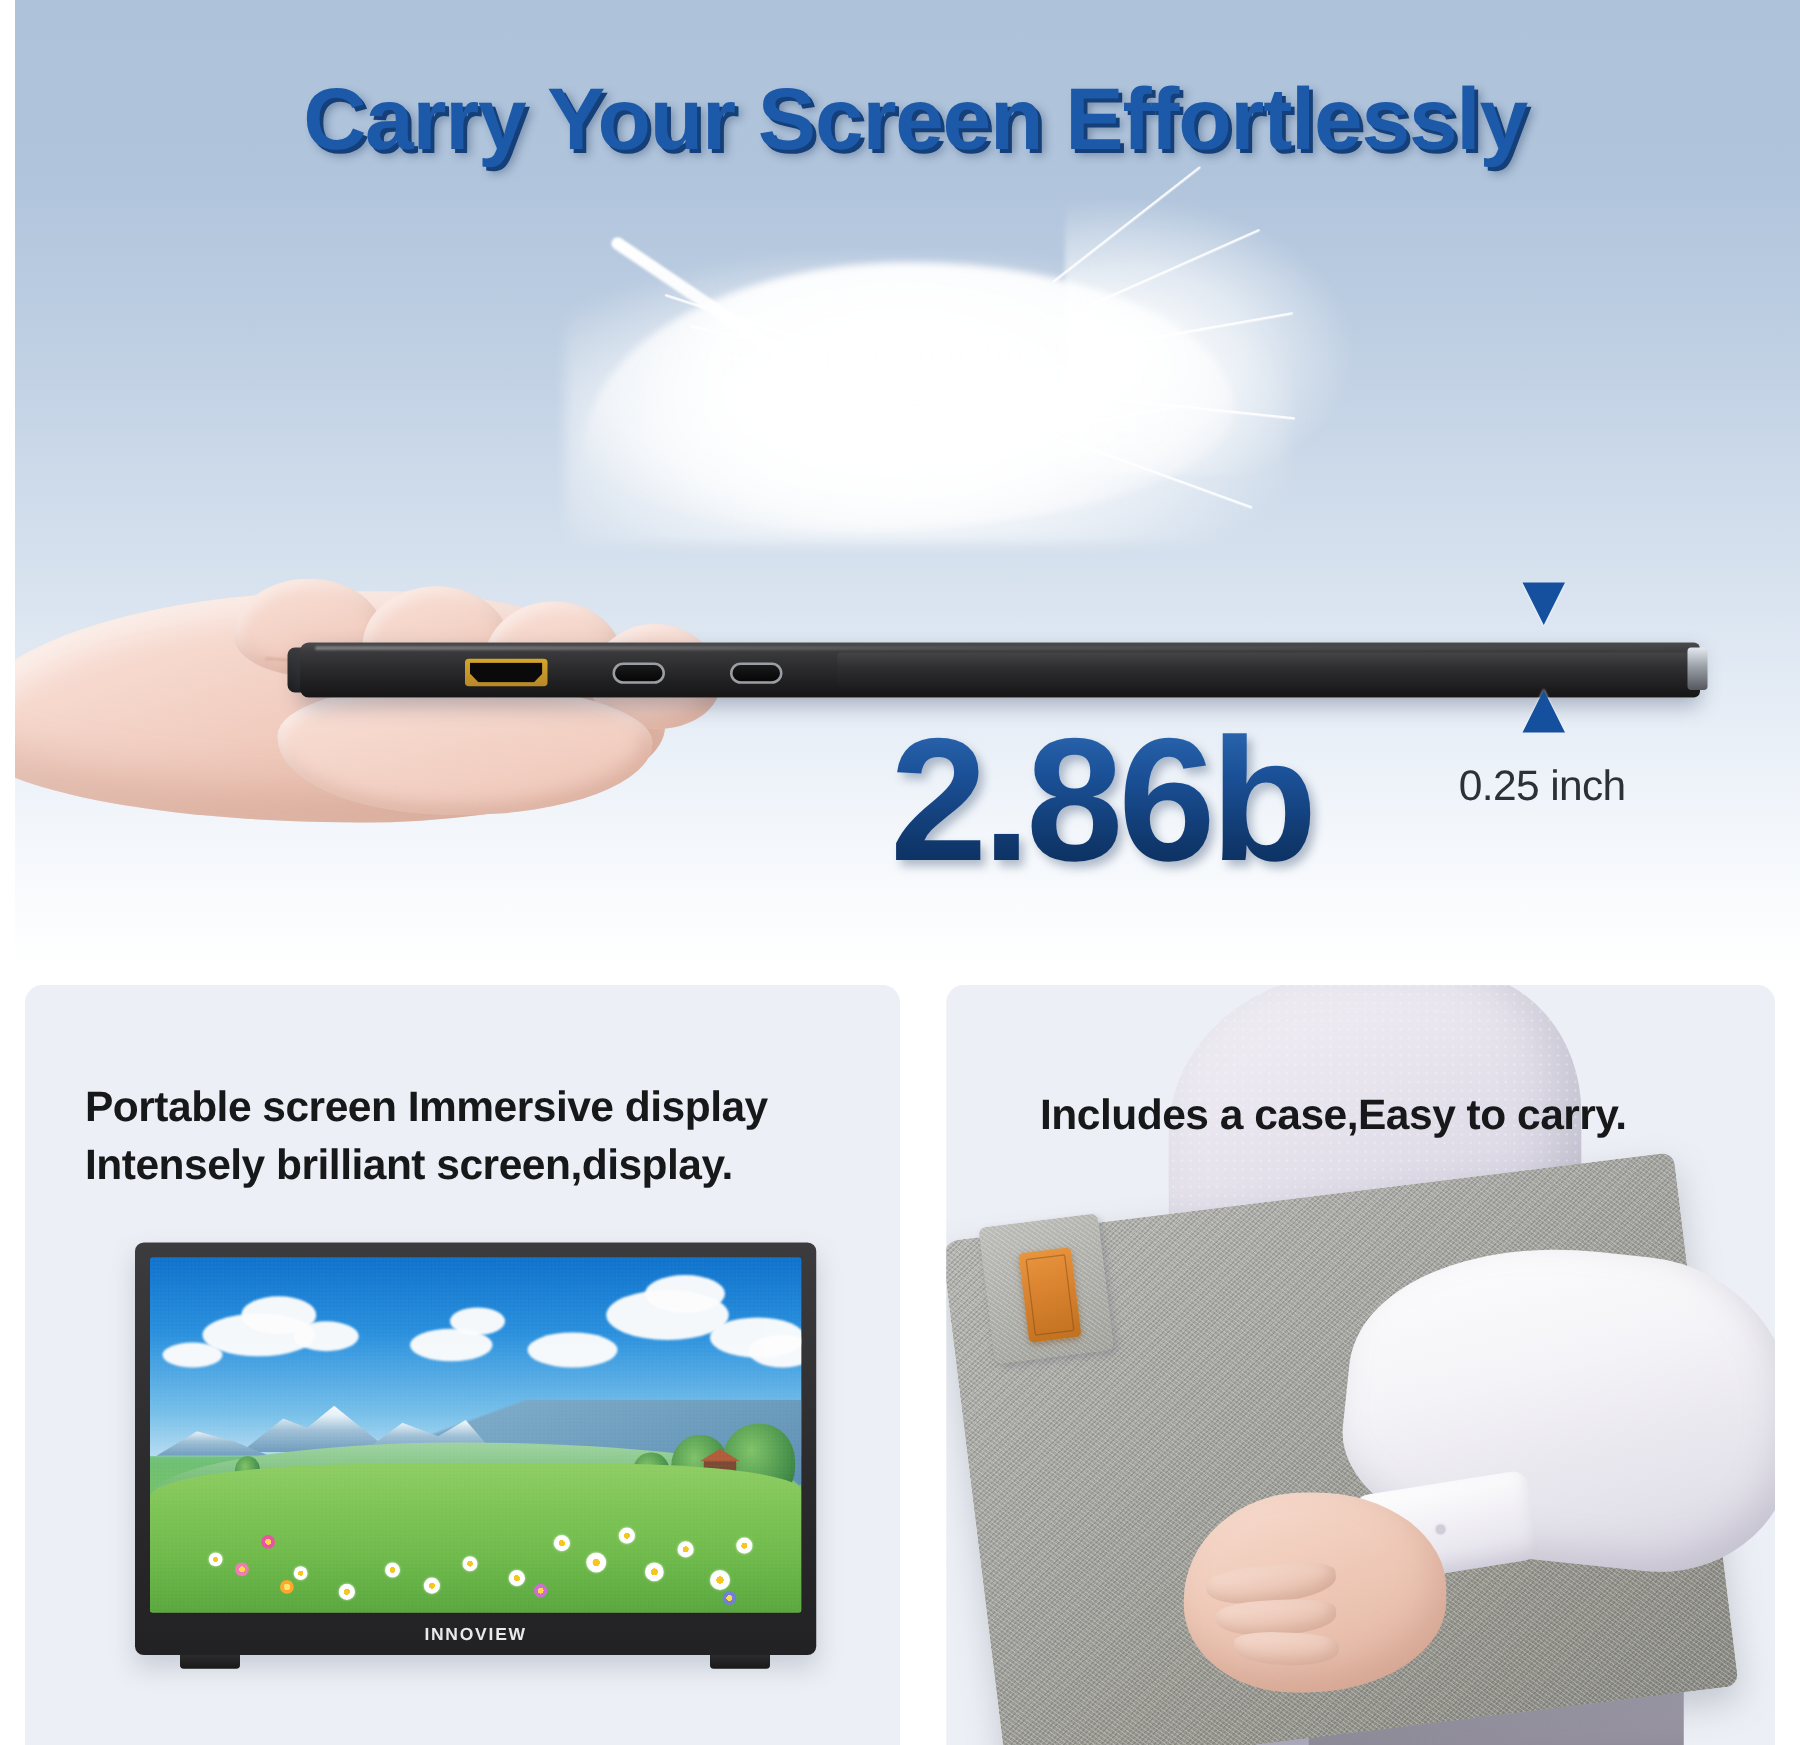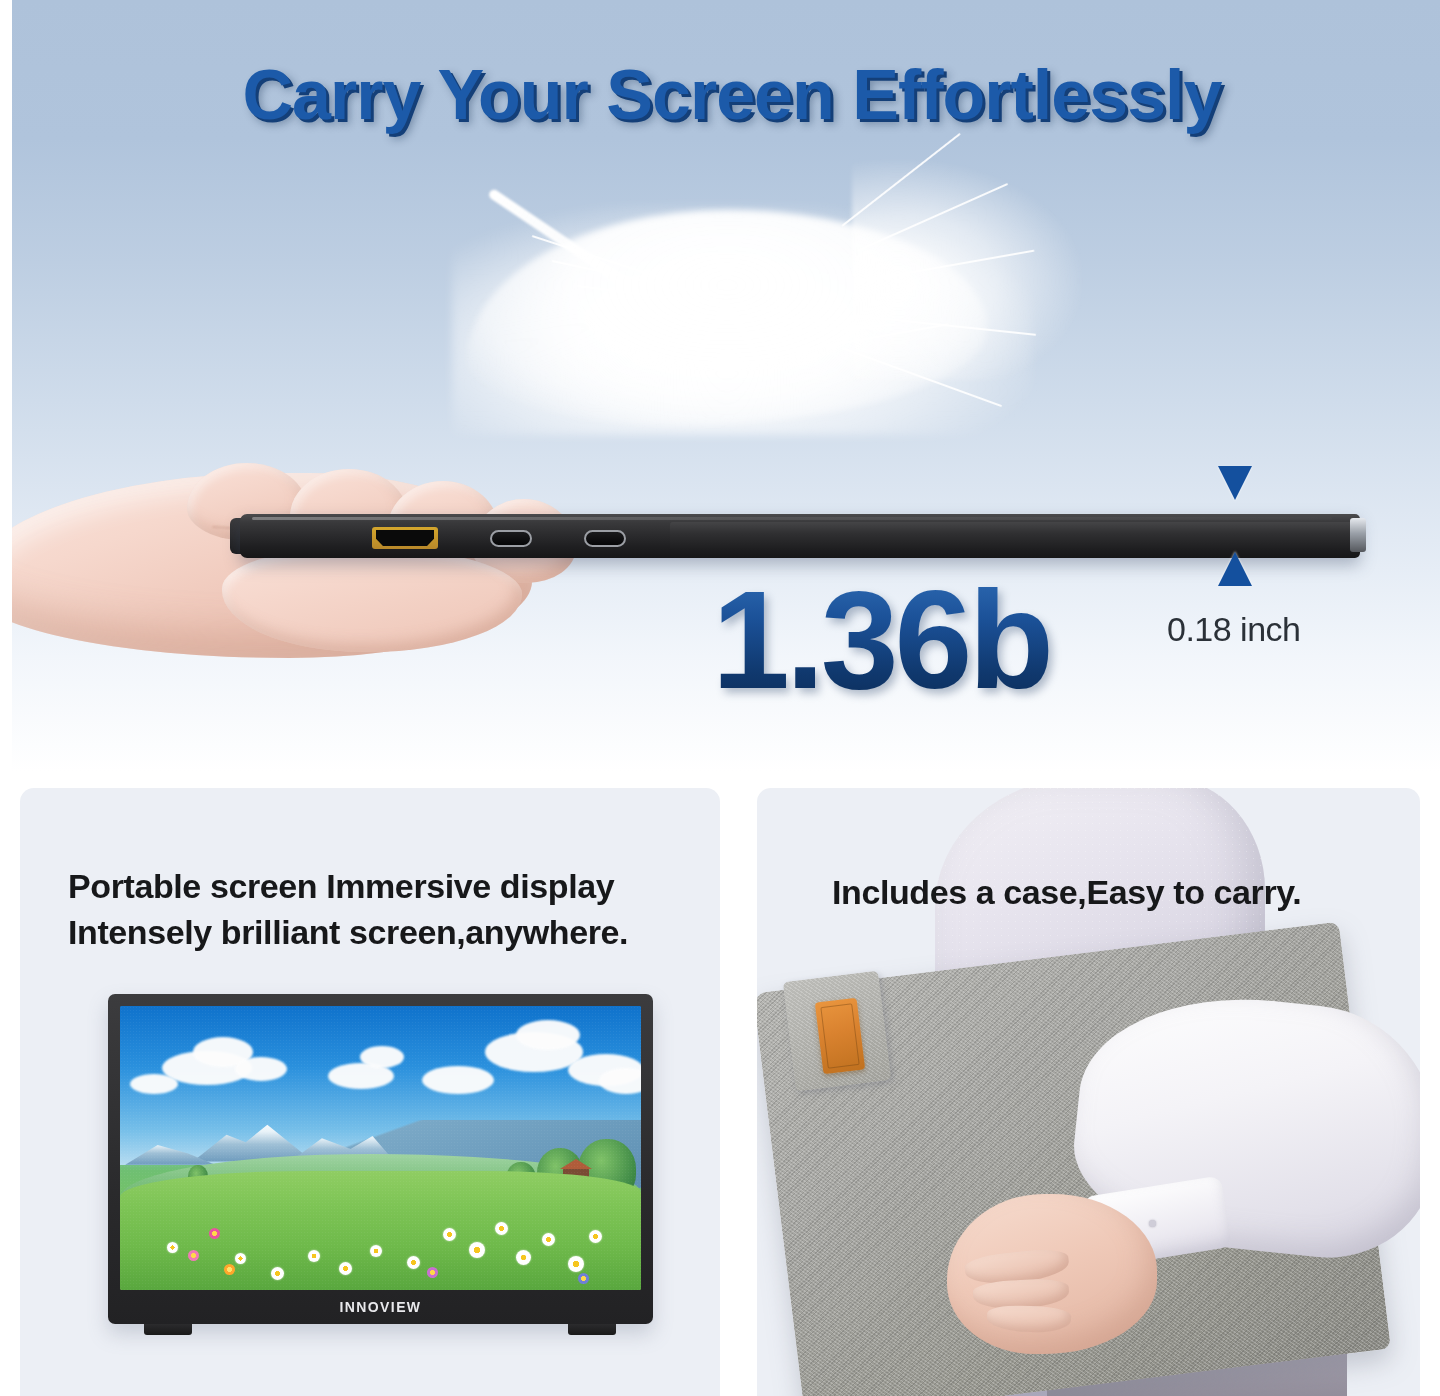--- a/index.html
+++ b/index.html
@@ -400,30 +400,30 @@
       <div class="hdmi-inner"></div>
     </div>
     <div class="port port-c port-c1"></div>
     <div class="port port-c port-c2"></div>
     <div class="edge-cap"></div>
   </div>
 
   <div class="arrow arrow-top"></div>
   <div class="arrow arrow-bot"></div>
 
-  <div class="weight">1.36b</div>
-  <div class="thickness">0.18 inch</div>
+  <div class="weight">2.86b</div>
+  <div class="thickness">0.25 inch</div>
 </section>
 
 <section class="panels">
 
   <div class="panel panel-left">
     <div class="cap-left">
       <div>Portable screen Immersive display</div>
-      <div>Intensely brilliant screen,anywhere.</div>
+      <div>Intensely brilliant screen,display.</div>
     </div>
 
     <div class="mon">
       <div class="mon-body">
         <div class="screen">
           <div class="sky"></div>
 
           <div class="cloud" style="left:8%;top:16%;width:90px;height:34px;"></div>
           <div class="cloud" style="left:14%;top:11%;width:60px;height:30px;"></div>
           <div class="cloud" style="left:22%;top:18%;width:52px;height:24px;"></div>

